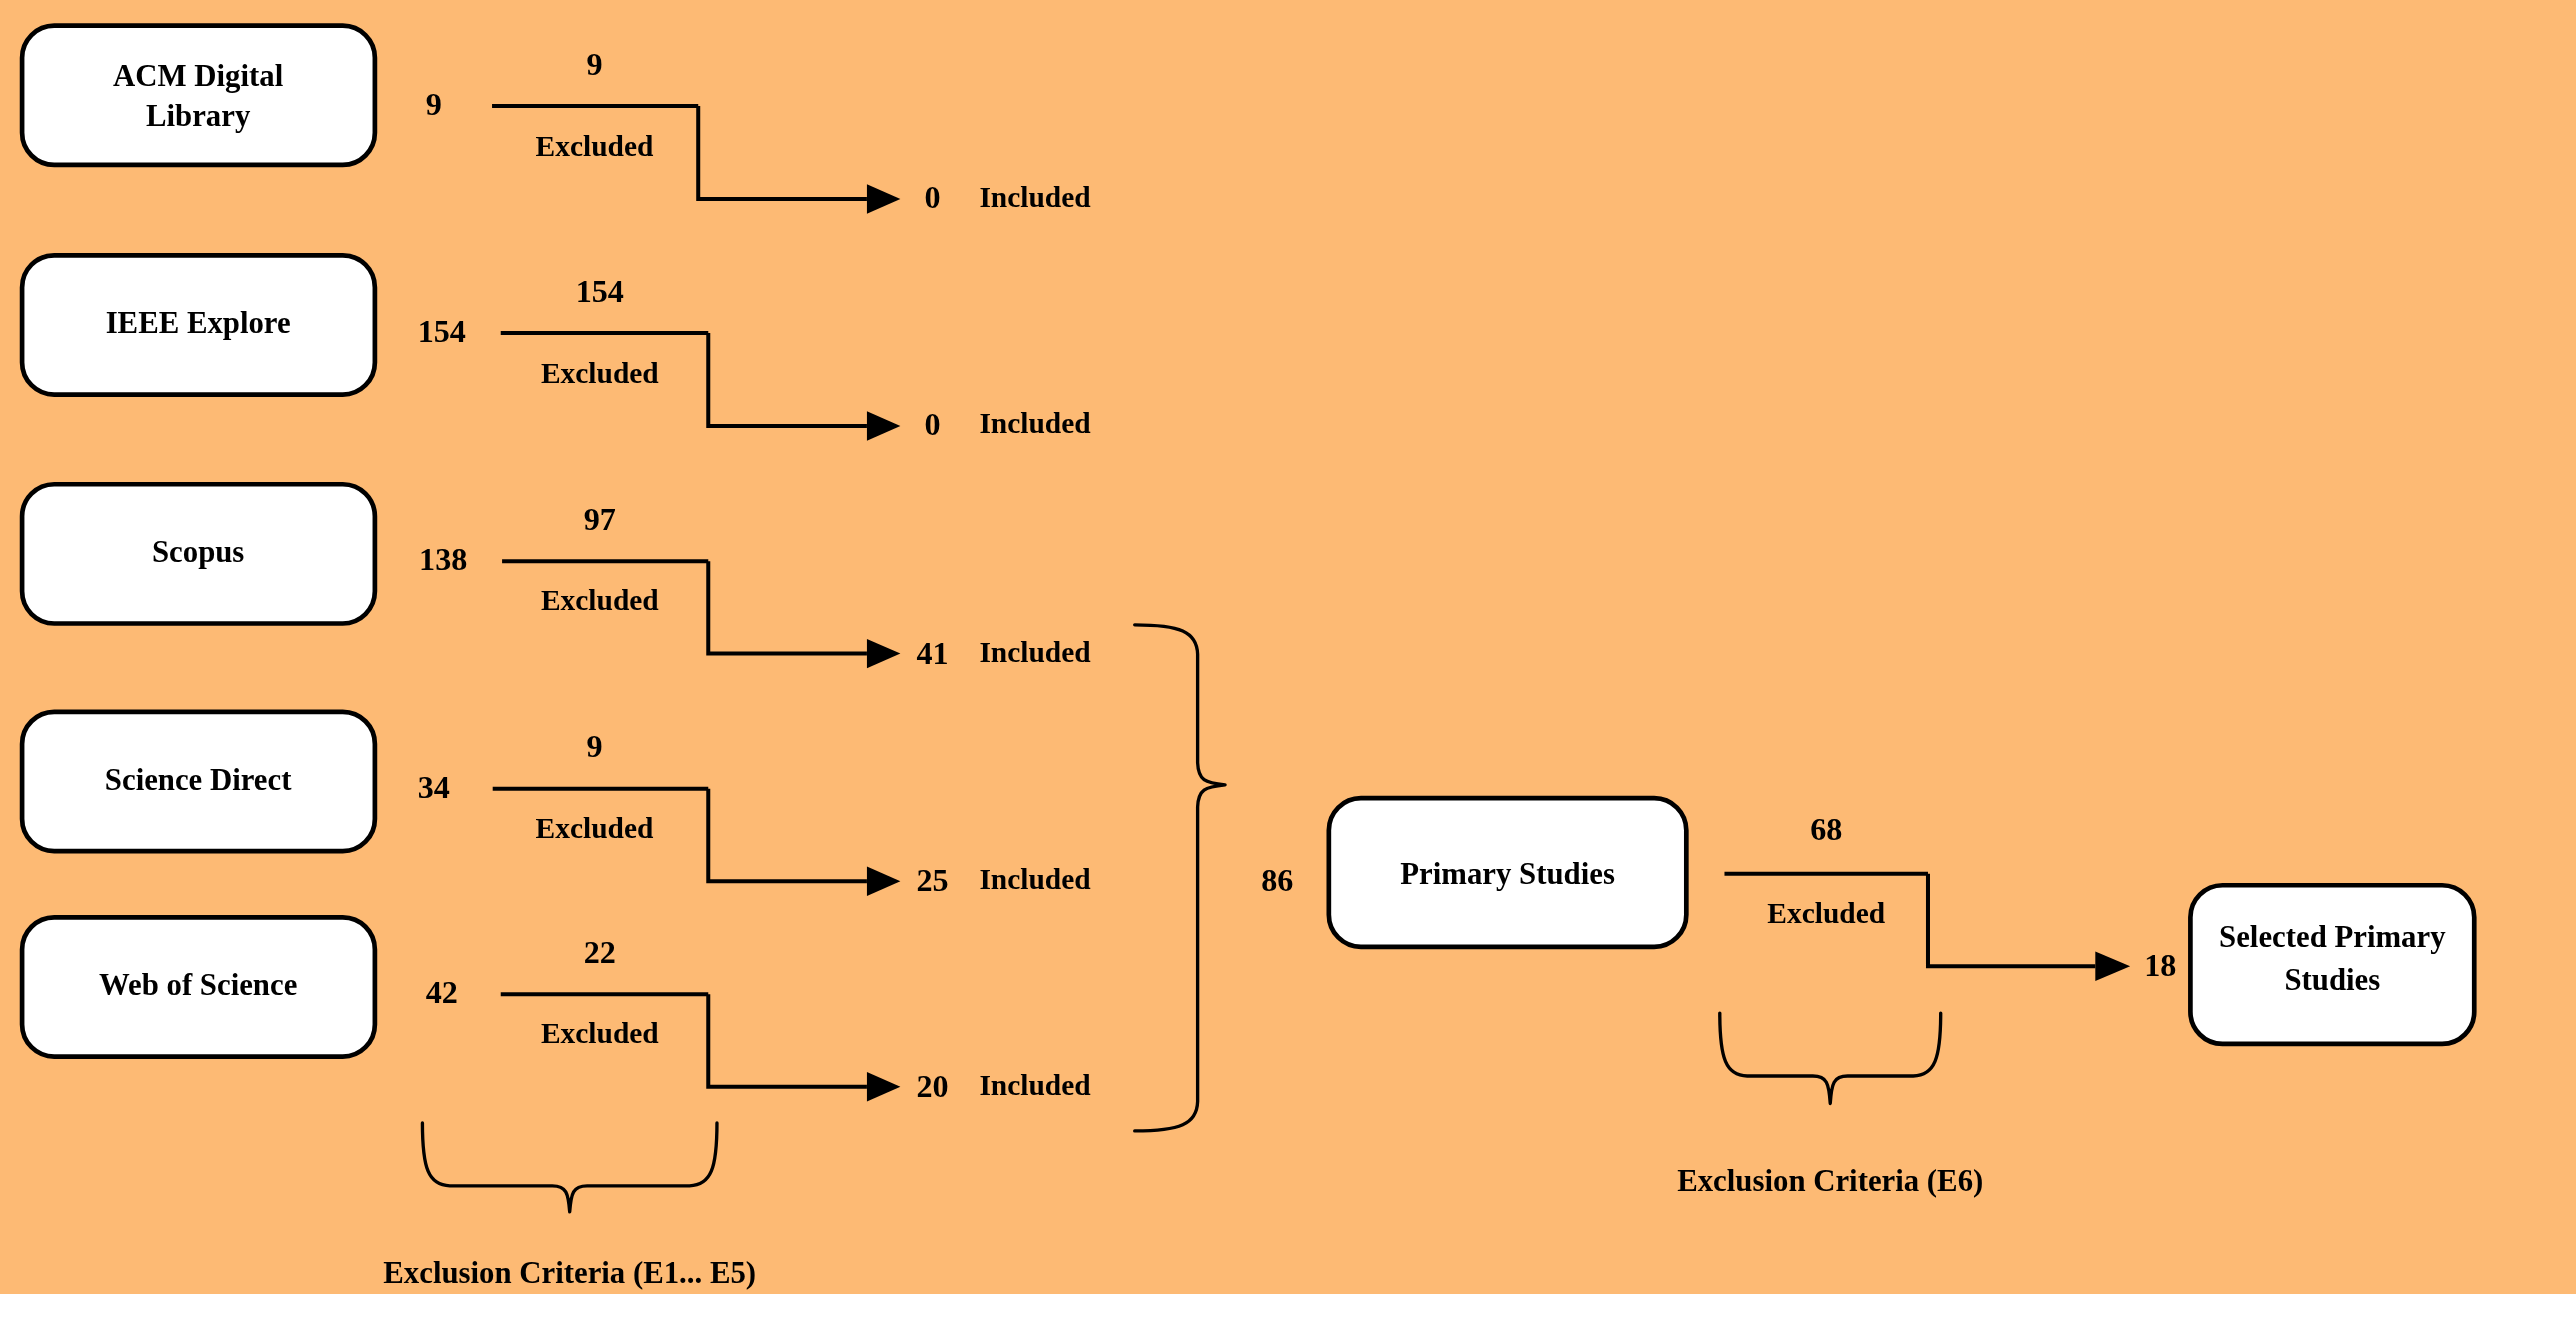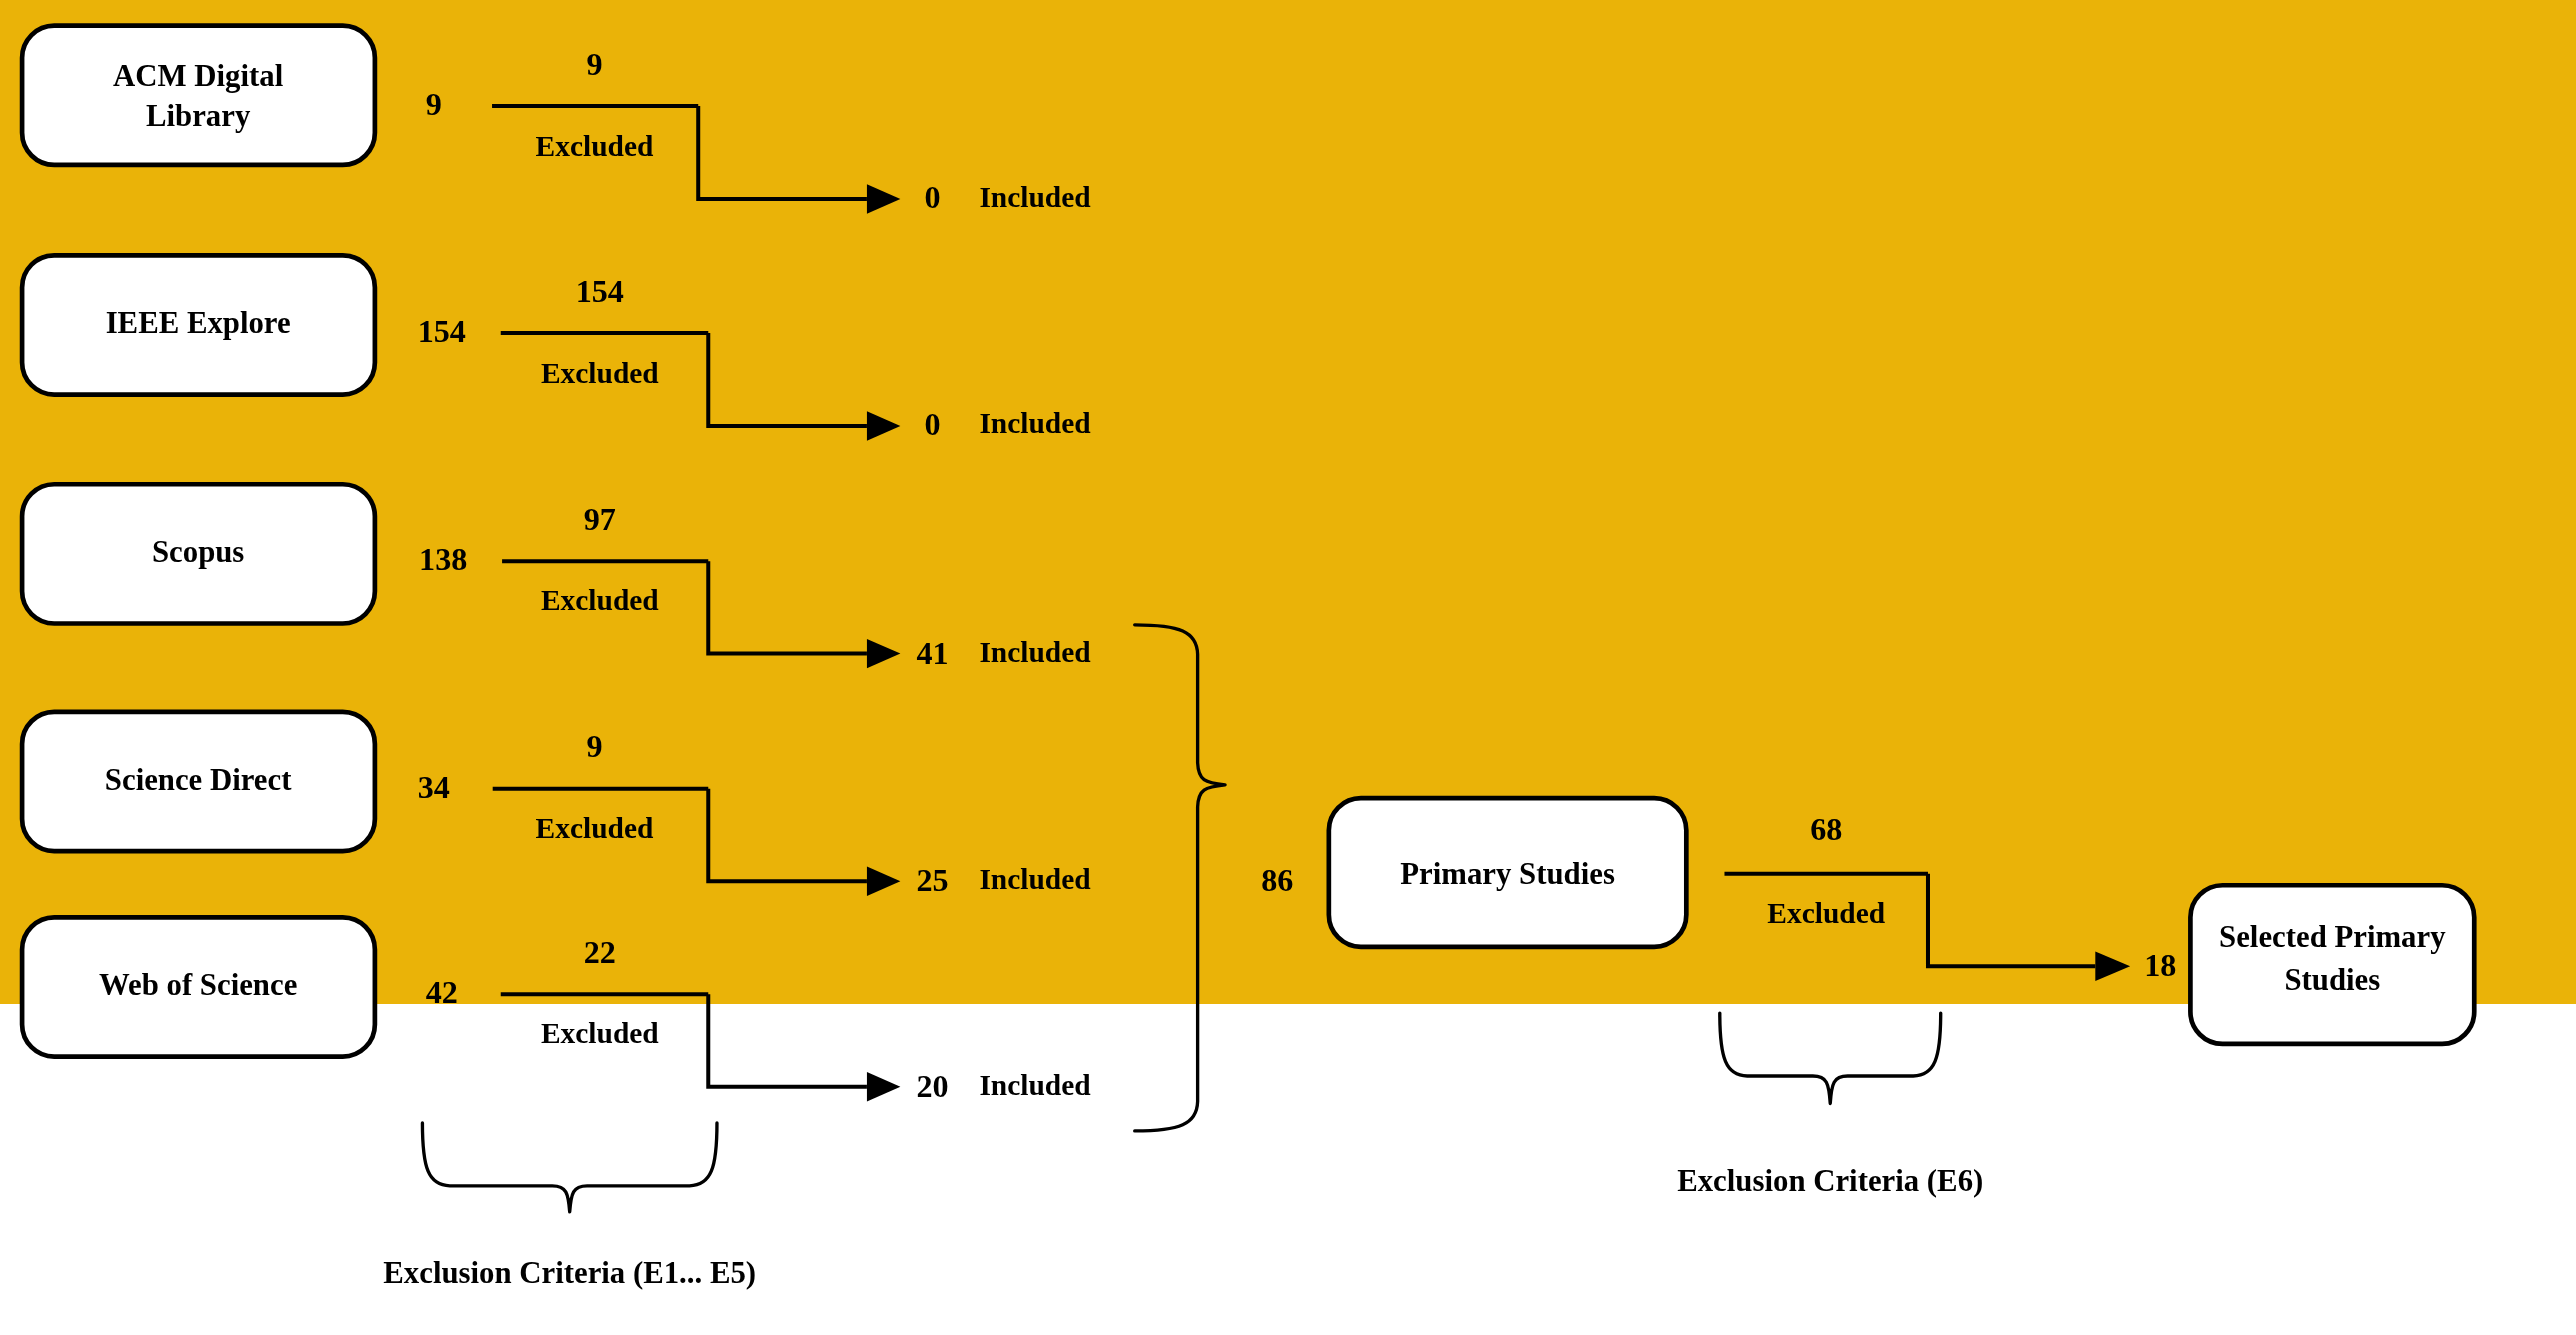--- a/index.html
+++ b/index.html
@@ -9,22 +9,22 @@
   }
   body {
     width: 2576px;
     height: 1336px;
     overflow: hidden;
     font-family: "Liberation Serif", "DejaVu Serif", serif;
   }
   #flow-root {
     position: relative;
     width: 2576px;
-    height: 1004px;
-    background: #eab308;
+    height: 1294px;
+    background: #fdba74;
   }
   svg#flow-svg {
     position: absolute;
     inset: 0;
     width: 2576px;
     height: 1336px;
     display: block;
   }
   .box-rect {
     fill: #ffffff;

